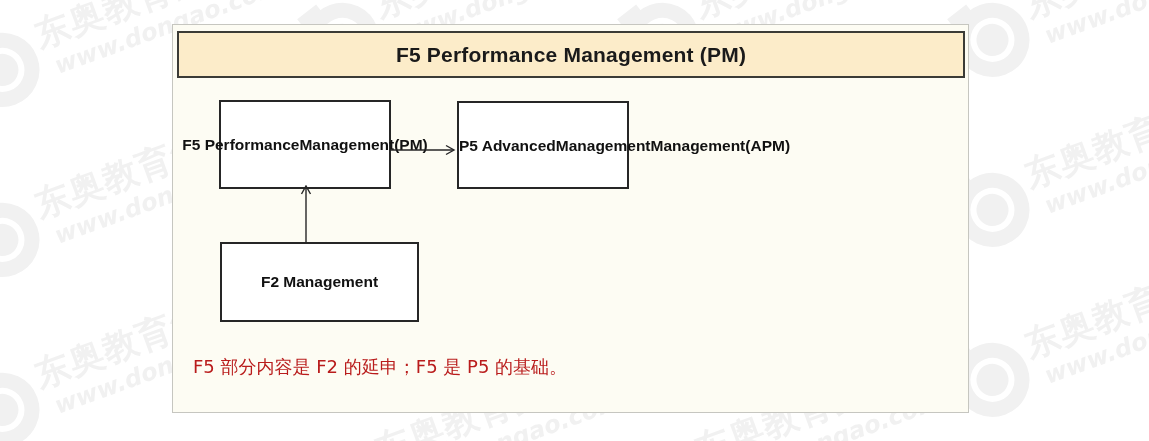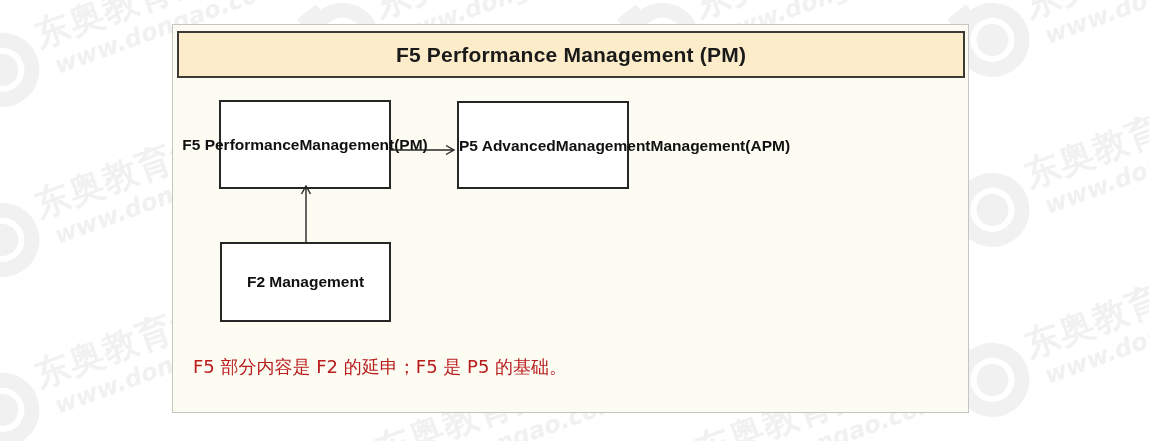--- a/index.html
+++ b/index.html
@@ -149,21 +149,21 @@
     top: 76px;
     width: 172px;
     height: 88px;
     justify-content: flex-start;
     padding-top: 1px;
   }
   #node-p5 .line { line-height: 21px; }
   #node-f2 {
     left: 47px;
     top: 217px;
-    width: 171px;
+    width: 199px;
     height: 80px;
   }
 
   
   .connector {
     position: absolute;
   }
   #arrow-f5-to-p5 {
     left: 218px;
     top: 119px;

